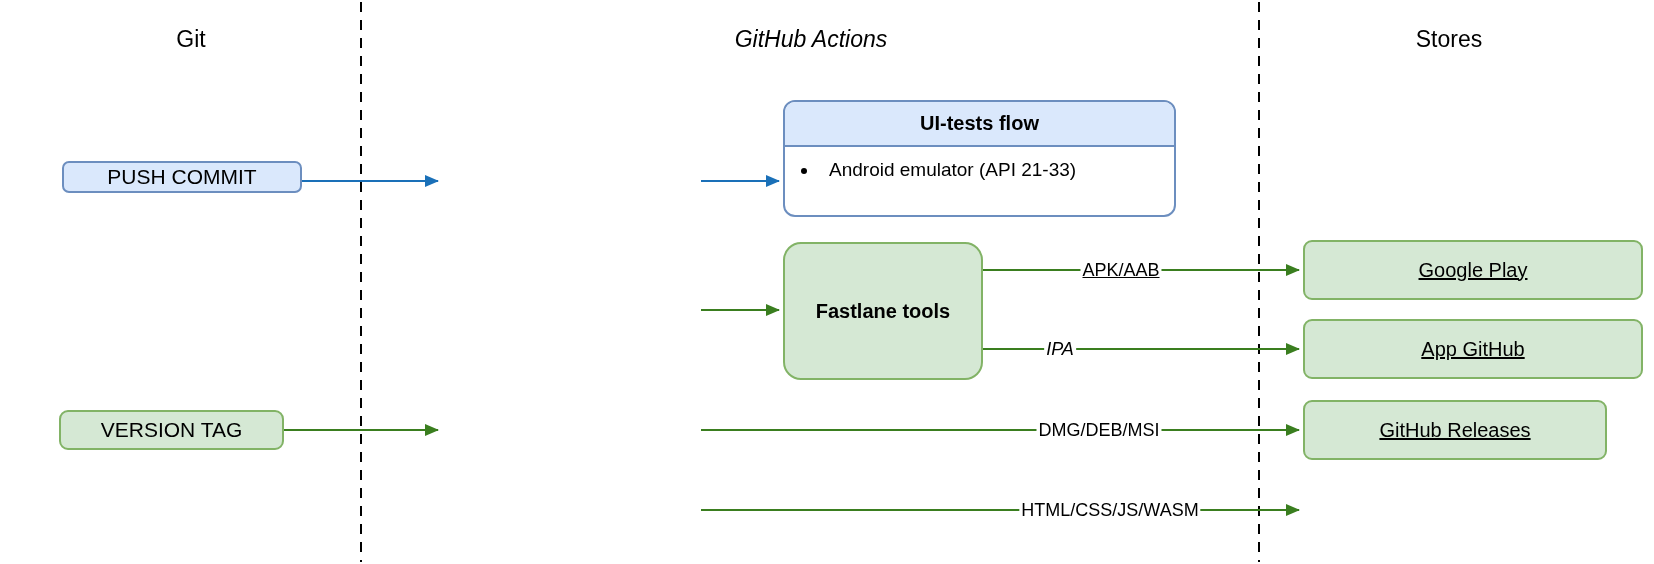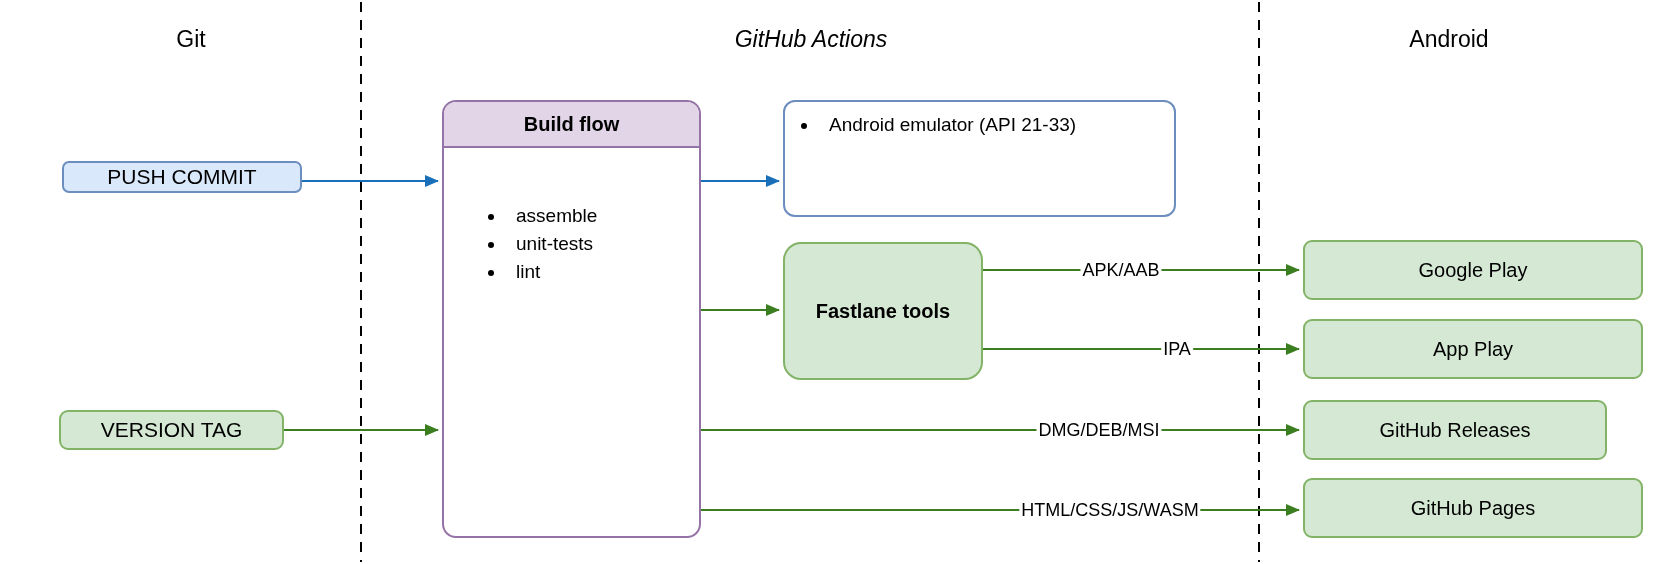--- a/index.html
+++ b/index.html
@@ -9,21 +9,21 @@
   }
   .lane-title{
     position:absolute;width:300px;text-align:center;font-size:23px;line-height:28px;
   }
   .node{
     position:absolute;box-sizing:border-box;display:flex;align-items:center;justify-content:center;
     font-size:21px;
   }
   .pill-blue{background:#dae8fc;border:2px solid #6c8ebf;border-radius:7px;}
   .pill-green{background:#d5e8d4;border:2px solid #82b366;border-radius:9px;}
-  .store{background:#d5e8d4;border:2px solid #82b366;border-radius:9px;font-size:20px;}
+  .store{background:#d5e8d4;border:2px solid #82b366;border-radius:9px;font-size:20px;text-decoration:underline;}
   .flow-box{
     position:absolute;box-sizing:border-box;background:#ffffff;overflow:hidden;
   }
   .flow-box .flow-header{
     box-sizing:border-box;display:flex;align-items:center;justify-content:center;
     font-weight:bold;font-size:20px;
   }
   .build-flow{border:2px solid #9673a6;border-radius:14px;}
   .build-flow .flow-header{height:46px;background:#e1d5e7;border-bottom:2px solid #9673a6;}
   .ui-tests-flow{border:2px solid #6c8ebf;border-radius:12px;}
@@ -44,21 +44,21 @@
   }
   svg.wires{position:absolute;left:0;top:0;pointer-events:none;}
 </style>
 </head>
 <body>
 
 <div class="canvas">
 
   <div class="lane-title" style="left:20px;top:25px;">Git</div>
   <div class="lane-title" style="left:640px;top:25px;font-style:italic;">GitHub Actions</div>
-  <div class="lane-title" style="left:1278px;top:25px;">Android</div>
+  <div class="lane-title" style="left:1278px;top:25px;">Stores</div>
 
   <svg class="wires" width="1654" height="564" viewBox="0 0 1654 564">
     <defs>
       <marker id="ah-blue" markerUnits="userSpaceOnUse" markerWidth="15" markerHeight="13" refX="13" refY="6" orient="auto">
         <path d="M0,0 L14,6 L0,12 Z" fill="#1a70b8"></path>
       </marker>
       <marker id="ah-green" markerUnits="userSpaceOnUse" markerWidth="15" markerHeight="13" refX="13" refY="6" orient="auto">
         <path d="M0,0 L14,6 L0,12 Z" fill="#3a7e1f"></path>
       </marker>
     </defs>
@@ -72,40 +72,32 @@
     <line x1="263" y1="430" x2="417" y2="430" stroke="#3a7e1f" stroke-width="2" marker-end="url(#ah-green)"></line>
     <line x1="962" y1="270" x2="1278" y2="270" stroke="#3a7e1f" stroke-width="2" marker-end="url(#ah-green)"></line>
     <line x1="962" y1="349" x2="1278" y2="349" stroke="#3a7e1f" stroke-width="2" marker-end="url(#ah-green)"></line>
     <line x1="680" y1="430" x2="1278" y2="430" stroke="#3a7e1f" stroke-width="2" marker-end="url(#ah-green)"></line>
     <line x1="680" y1="510" x2="1278" y2="510" stroke="#3a7e1f" stroke-width="2" marker-end="url(#ah-green)"></line>
   </svg>
 
   <div class="node pill-blue" style="left:41px;top:161px;width:240px;height:32px;">PUSH COMMIT</div>
   <div class="node pill-green" style="left:38px;top:410px;width:225px;height:40px;">VERSION TAG</div>
 
-  <div class="flow-box build-flow" style="left:421px;top:100px;width:259px;height:438px;">
-    <div class="flow-header">Build flow</div>
-    <ul>
-      <li>assemble</li>
-      <li>unit-tests</li>
-      <li>lint</li>
-    </ul>
-  </div>
 
   <div class="flow-box ui-tests-flow" style="left:762px;top:100px;width:393px;height:117px;">
+    <div class="flow-header">UI-tests flow</div>
     <ul>
       <li>Android emulator (API 21-33)</li>
     </ul>
   </div>
 
   <div class="fastlane" style="left:762px;top:242px;width:200px;height:138px;">Fastlane tools</div>
 
   <div class="node store" style="left:1282px;top:240px;width:340px;height:60px;">Google Play</div>
-  <div class="node store" style="left:1282px;top:319px;width:340px;height:60px;">App Play</div>
+  <div class="node store" style="left:1282px;top:319px;width:340px;height:60px;">App GitHub</div>
   <div class="node store" style="left:1282px;top:400px;width:304px;height:60px;">GitHub Releases</div>
-  <div class="node store" style="left:1282px;top:478px;width:340px;height:60px;">GitHub Pages</div>
 
-  <span class="edge-label" style="left:1100px;top:270px;">APK/AAB</span>
-  <span class="edge-label" style="left:1156px;top:349px;">IPA</span>
+  <span class="edge-label" style="left:1100px;top:270px;text-decoration:underline;">APK/AAB</span>
+  <span class="edge-label" style="left:1039px;top:349px;font-style:italic;">IPA</span>
   <span class="edge-label" style="left:1078px;top:430px;">DMG/DEB/MSI</span>
   <span class="edge-label" style="left:1089px;top:510px;">HTML/CSS/JS/WASM</span>
 
 </div>
 
 </body></html>

